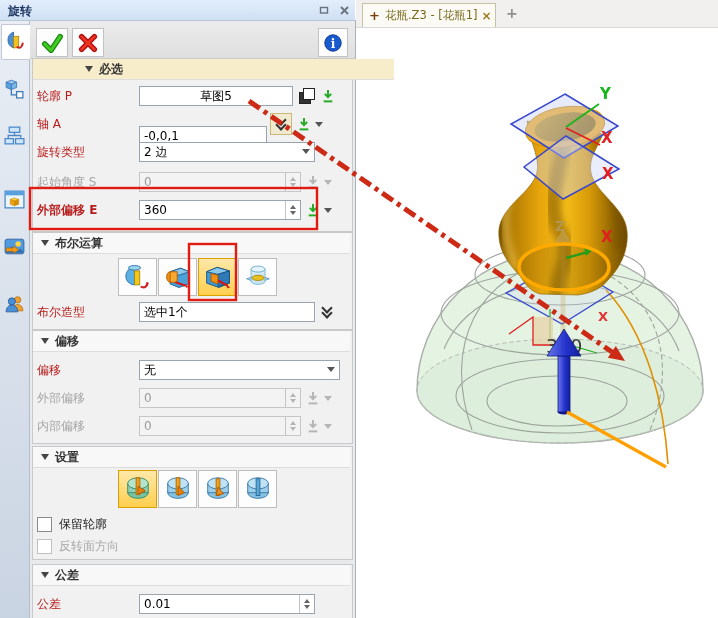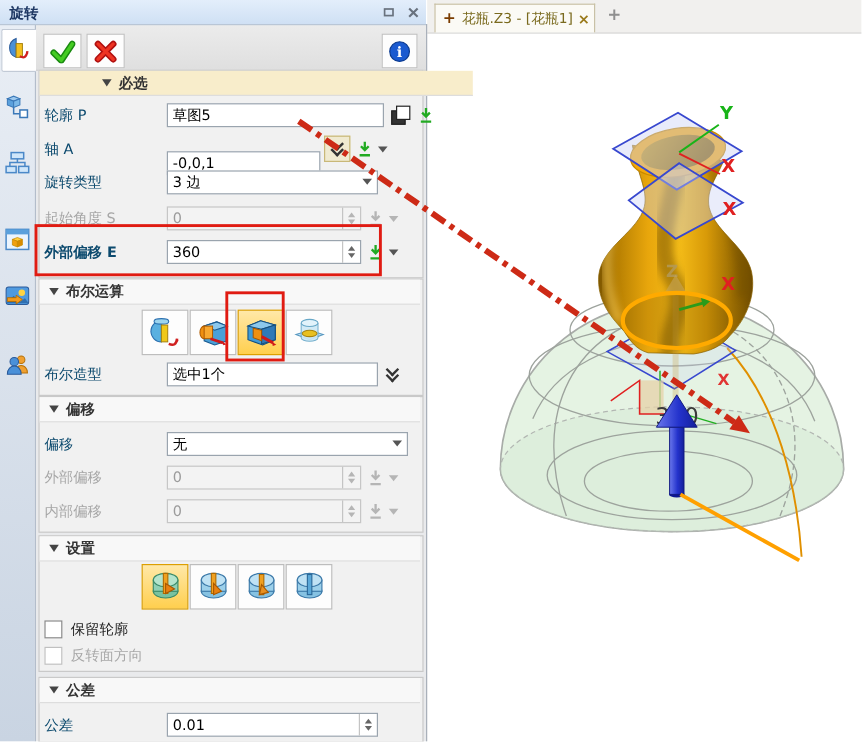--- a/index.html
+++ b/index.html
@@ -15,21 +15,21 @@
   .active-tabbg{position:absolute;left:1px;top:4px;width:28px;height:34px;background:#fff;border:1px solid #c2cad6;border-right:none;border-radius:2px 0 0 2px;}
   
   .panel{position:absolute;left:29px;top:20px;width:326px;height:598px;background:#e9eaec;border-right:1px solid #a9b0ba;z-index:3;}
   .ptoolbar{position:absolute;left:0;top:0;width:100%;height:38px;background:linear-gradient(#ececec,#dfdfdf);border-bottom:1px solid #cccccc;}
   .tbtn{position:absolute;top:8px;width:30px;height:27px;background:#fdfdfd;border:1px solid #c2c2c2;display:flex;align-items:center;justify-content:center;}
   .secbox{position:absolute;left:3px;width:319px;background:#f1f1f1;border:1px solid #c9c9c9;}
   .sech{position:absolute;left:4px;width:317px;height:20px;display:flex;align-items:center;font-weight:bold;color:#333;background:#f8f8f8;border-bottom:1px solid #ddd;}
   .sech.req{background:#f8edcb;padding-left:44px;}
   .sech .tri{width:0;height:0;border:4px solid transparent;border-top:6px solid #444;margin:4px 6px 0 8px;}
   .row{position:absolute;left:8px;width:312px;height:24px;display:flex;align-items:center;}
-  .lbl{width:102px;color:#0c4a6e;flex:none;}
+  .lbl{width:102px;color:#b91c1c;flex:none;}
   .dis .lbl{color:#a6a6a6;}
   .txt{height:20px;border:1px solid #9aa4ae;background:#fff;font:12px "DejaVu Sans",sans-serif;padding:0 4px;box-sizing:border-box;flex:none;}
   .sel{height:20px;border:1px solid #9aa4ae;background:#fff;box-sizing:border-box;display:flex;align-items:center;padding:0 4px;flex:none;}
   .sel .sv{flex:1;}
   .spinbox{height:20px;border:1px solid #9aa4ae;background:#fff;box-sizing:border-box;display:flex;align-items:stretch;flex:none;}
   .spinbox input{border:none;outline:none;flex:1;font:12px "DejaVu Sans",sans-serif;padding:0 4px;min-width:0;background:transparent;}
   .dis .spinbox{border-color:#c6c6c6;background:#f3f3f3;}
   .dis .spinbox input{color:#9b9b9b;}
   .spin{width:14px;border-left:1px solid #c4c4c4;display:flex;flex-direction:column;}
   .spin>span{flex:1;display:flex;align-items:center;justify-content:center;}
@@ -177,21 +177,21 @@
       <span class="tri"></span>
       <span>设置</span>
     </div>
   <div class="sech" style="top:545px">
       <span class="tri"></span>
       <span>公差</span>
     </div>
 
   <div class="row" style="top:64px">
     <span class="lbl">轮廓 P</span>
-    <input class="txt" style="width: 181px;" value="草图5">
+    <input class="txt" style="width: 154px; text-align: center;" value="草图5">
     <span class="copybtn">
         <span class="sq1"></span>
         <span class="sq2"></span>
       </span>
     <span class="mini">
       <svg width="14" height="14" viewBox="0 0 12 13">
           <path d="M6 1v6M3 4.5L6 7.5 9 4.5" stroke="#22aa22" stroke-width="1.8" fill="none"></path>
           <path d="M2 11.5h8" stroke="#22aa22" stroke-width="1.8"></path>
         </svg>
     </span>
@@ -207,21 +207,21 @@
       <svg width="14" height="14" viewBox="0 0 12 13">
           <path d="M6 1v6M3 4.5L6 7.5 9 4.5" stroke="#22aa22" stroke-width="1.8" fill="none"></path>
           <path d="M2 11.5h8" stroke="#22aa22" stroke-width="1.8"></path>
         </svg>
     </span>
     <span class="car" style="margin-left:4px"></span>
   </div>
   <div class="row" style="top:120px">
     <span class="lbl">旋转类型</span>
     <div class="sel" style="width:176px">
-      <span class="sv">3 边</span>
+      <span class="sv">2 边</span>
       <span class="car" style="margin-top:2px"></span>
     </div>
   </div>
   <div class="row dis" style="top:150px">
     <span class="lbl">起始角度 S</span>
     <div class="spinbox" style="width:162px">
       <input disabled="" value="0" style="">
       <span class="spin">
           <span>
             <i class="tri-u"></i>

